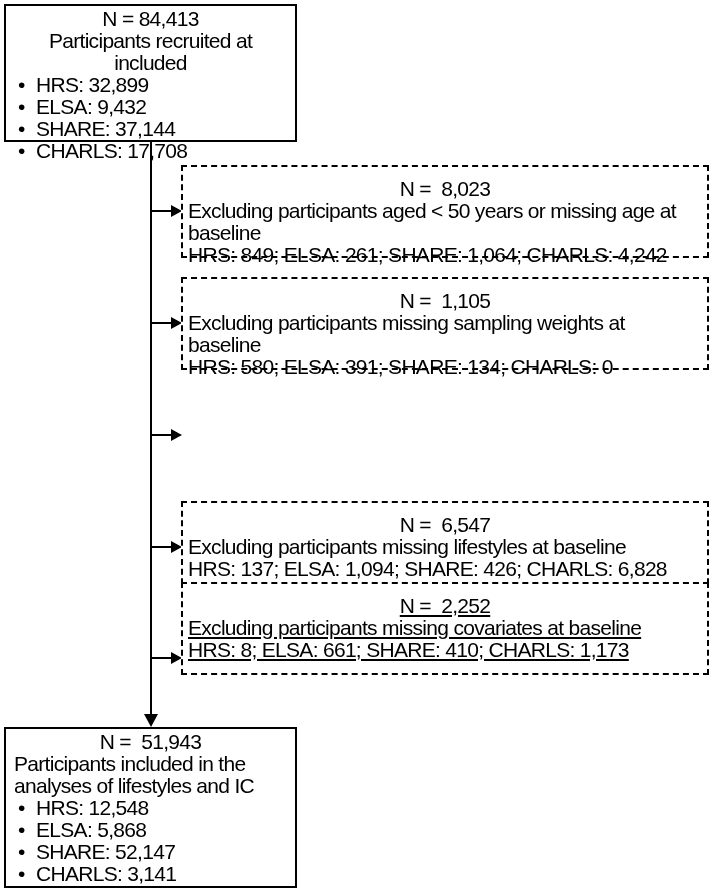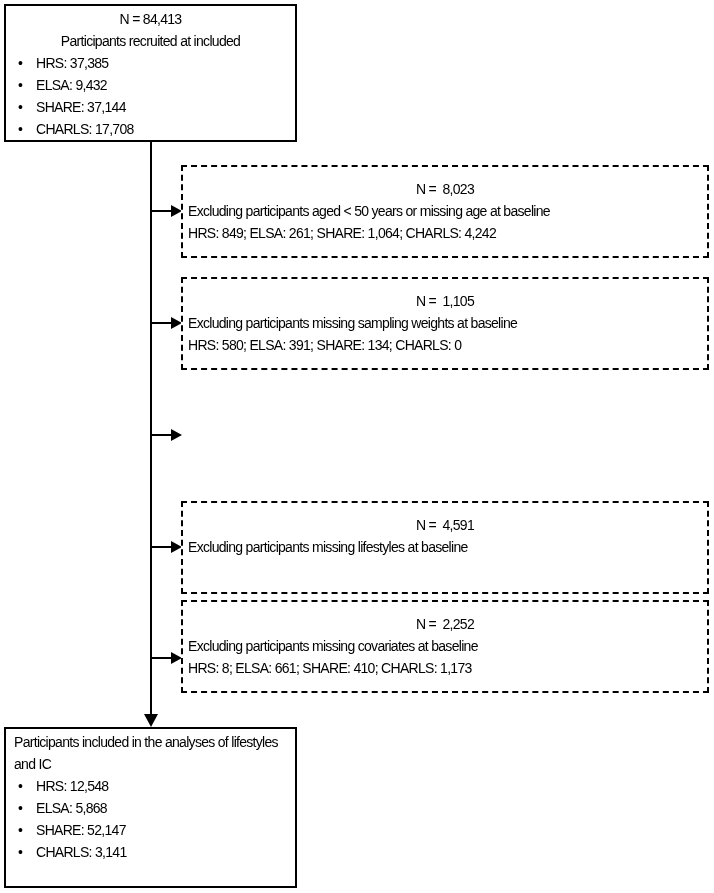--- a/index.html
+++ b/index.html
@@ -6,21 +6,21 @@
     margin: 0;
     padding: 0;
     background: #ffffff;
   }
   .canvas {
     position: relative;
     width: 714px;
     height: 893px;
     background: #ffffff;
     font-family: "Liberation Sans", sans-serif;
-    font-size: 14px;
+    font-size: 21px;
     letter-spacing: -0.7px;
     line-height: 22px;
     color: #000000;
     overflow: hidden;
     border-radius: 7px;
   }
   .box {
     position: absolute;
     box-sizing: border-box;
     background: #ffffff;
@@ -37,21 +37,21 @@
     width: 528px;
     height: 93px;
     padding: 11px 5px 0 5px;
   }
   .top-box { top: 4px; height: 138px; }
   .bottom-box { top: 727px; height: 161px; }
   .ex1 { top: 165px; }
   .ex2 { top: 277px; }
   .ex3 { top: 389px; }
   .ex4 { top: 501px; }
-  .ex5 { top: 600px; }
+  .ex5 { top: 582px; text-decoration: underline; }
   .line { white-space: pre-wrap; }
   .center { text-align: center; white-space: pre-wrap; }
   .bullet-row { display: flex; }
   .bullet-glyph {
     width: 22px;
     flex: 0 0 22px;
     text-align: left;
     padding-left: 4px;
     box-sizing: border-box;
   }
@@ -99,21 +99,21 @@
 </head>
 <body>
 
 <div class="canvas">
 
   <div class="box solid top-box">
     <div class="center">N = 84,413</div>
     <div class="center">Participants recruited at included</div>
     <div class="bullet-row">
       <span class="bullet-glyph">•</span>
-      <span class="line">HRS: 37,385</span>
+      <span class="line">HRS: 32,899</span>
     </div>
     <div class="bullet-row">
       <span class="bullet-glyph">•</span>
       <span class="line">ELSA: 9,432</span>
     </div>
     <div class="bullet-row">
       <span class="bullet-glyph">•</span>
       <span class="line">SHARE: 37,144</span>
     </div>
     <div class="bullet-row">
@@ -143,31 +143,33 @@
   </div>
 
   <div class="box dashed ex2">
     <div class="center">N =  1,105</div>
     <div class="line">Excluding participants missing sampling weights at baseline</div>
     <div class="line">HRS: 580; ELSA: 391; SHARE: 134; CHARLS: 0</div>
   </div>
 
 
   <div class="box dashed ex4">
-    <div class="center">N =  4,591</div>
+    <div class="center">N =  6,547</div>
     <div class="line">Excluding participants missing lifestyles at baseline</div>
+    <div class="line">HRS: 137; ELSA: 1,094; SHARE: 426; CHARLS: 6,828</div>
   </div>
 
   <div class="box dashed ex5">
     <div class="center">N =  2,252</div>
     <div class="line">Excluding participants missing covariates at baseline</div>
     <div class="line">HRS: 8; ELSA: 661; SHARE: 410; CHARLS: 1,173</div>
   </div>
 
   <div class="box solid bottom-box">
+    <div class="center">N =  51,943</div>
     <div class="line">Participants included in the analyses of lifestyles and IC</div>
     <div class="bullet-row">
       <span class="bullet-glyph">•</span>
       <span class="line">HRS: 12,548</span>
     </div>
     <div class="bullet-row">
       <span class="bullet-glyph">•</span>
       <span class="line">ELSA: 5,868</span>
     </div>
     <div class="bullet-row">

